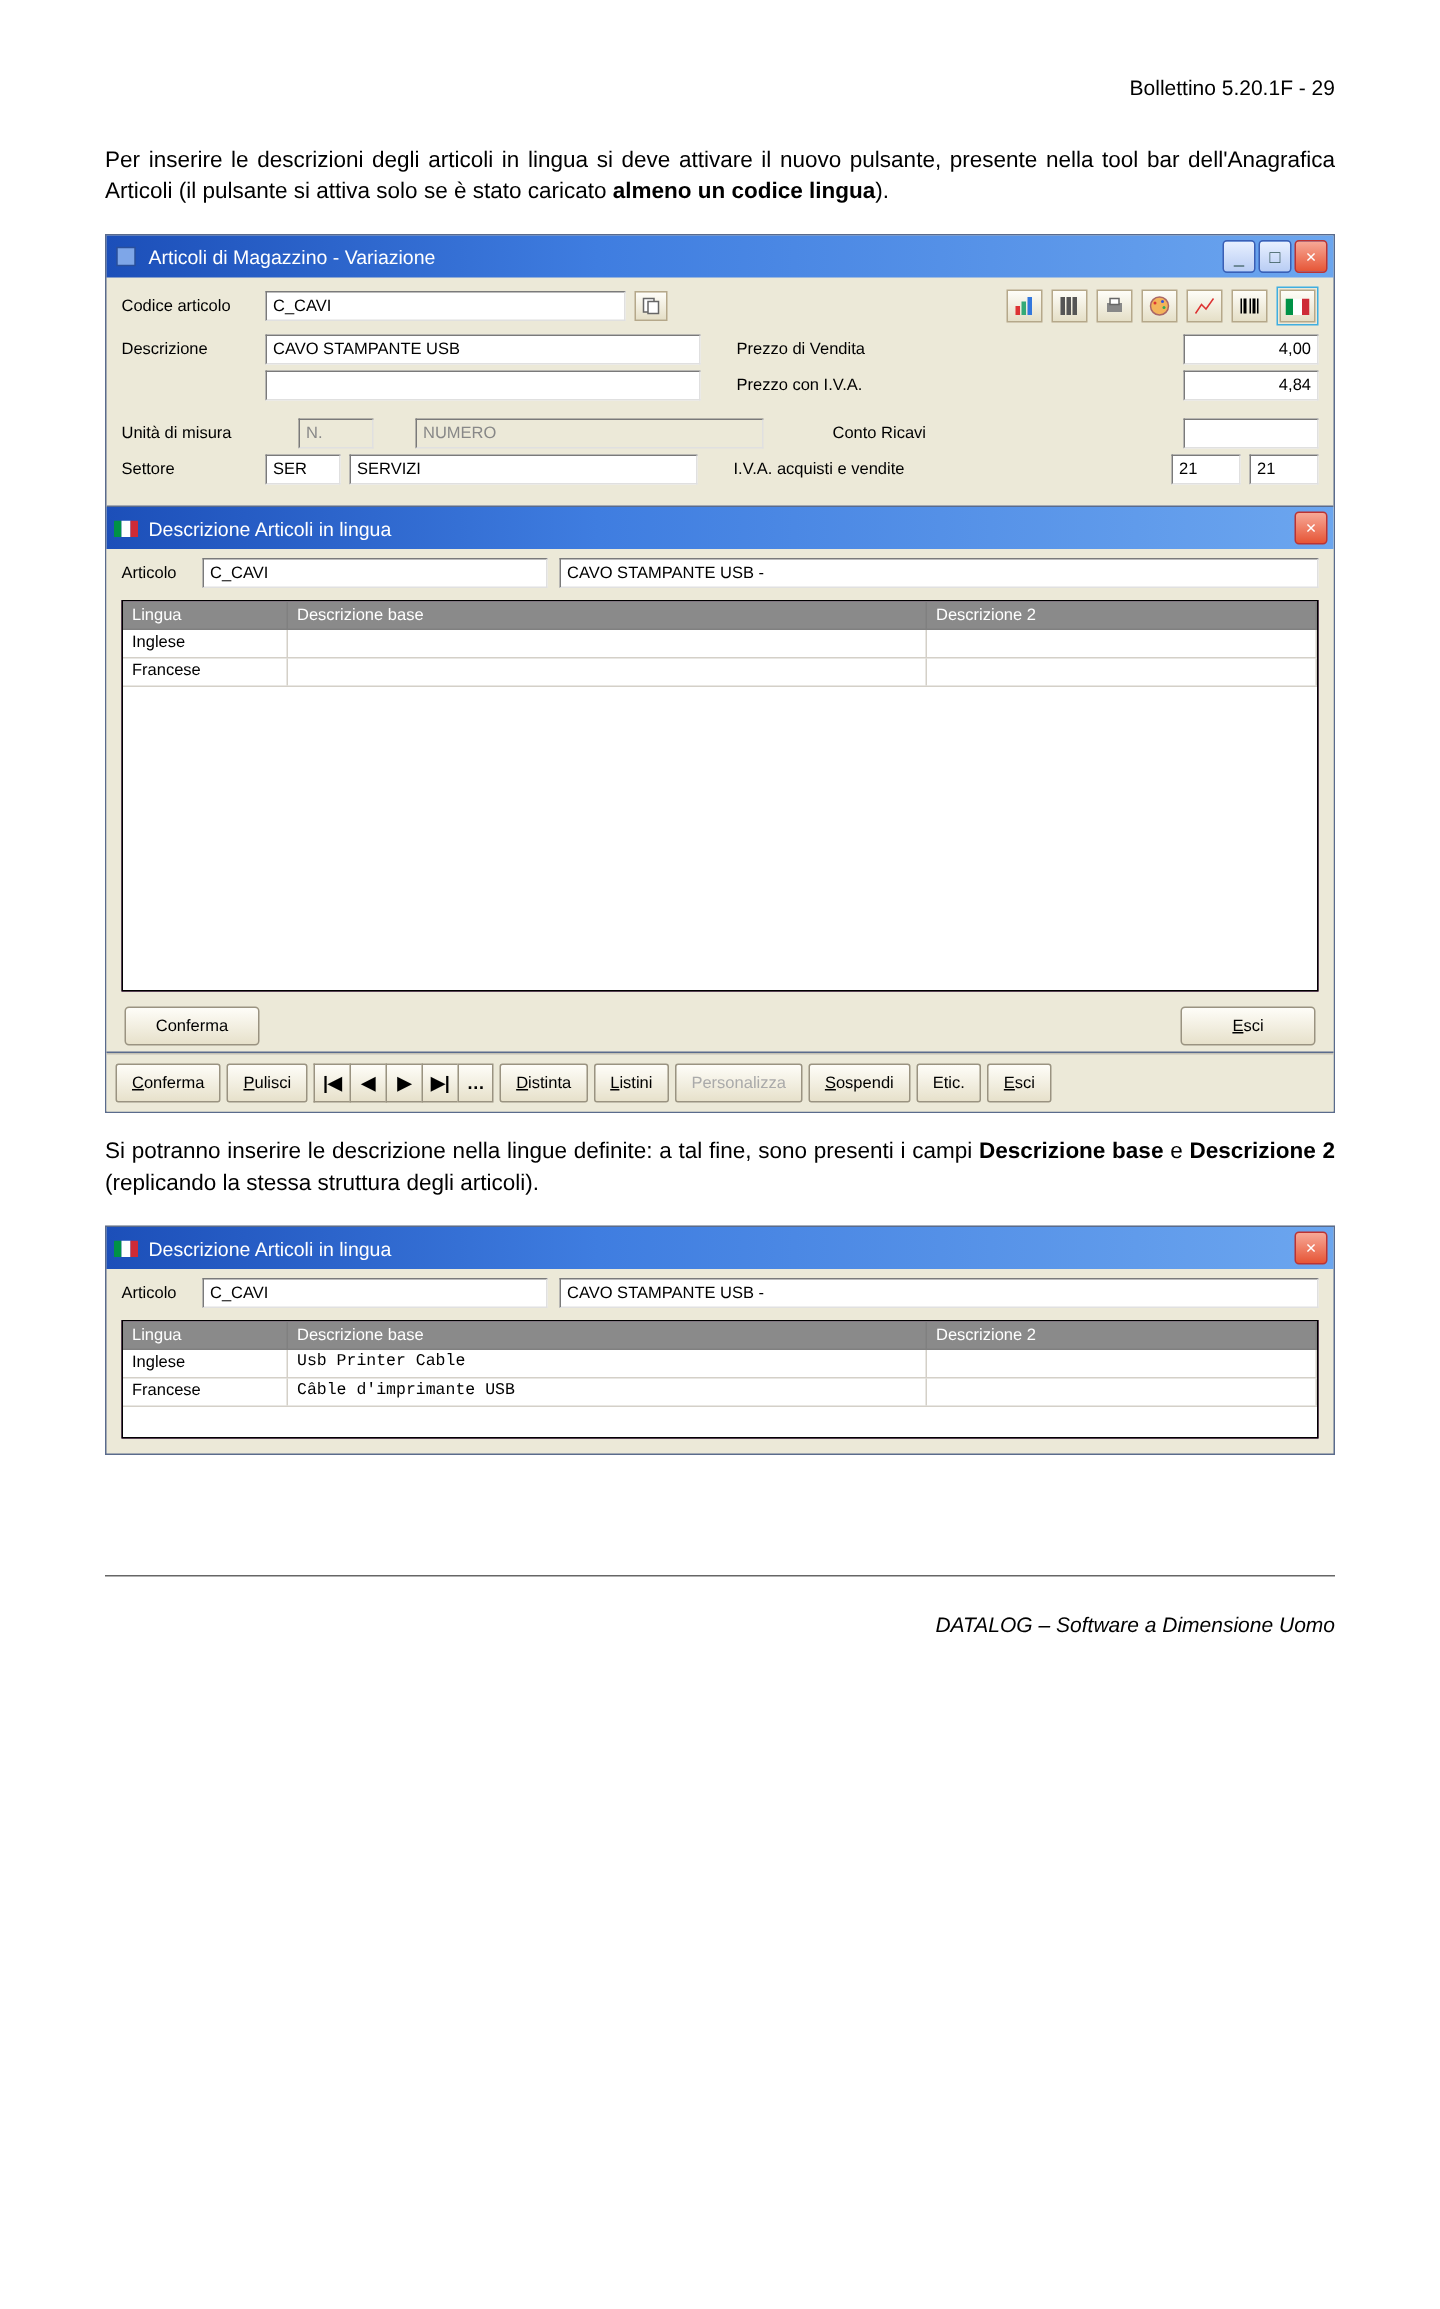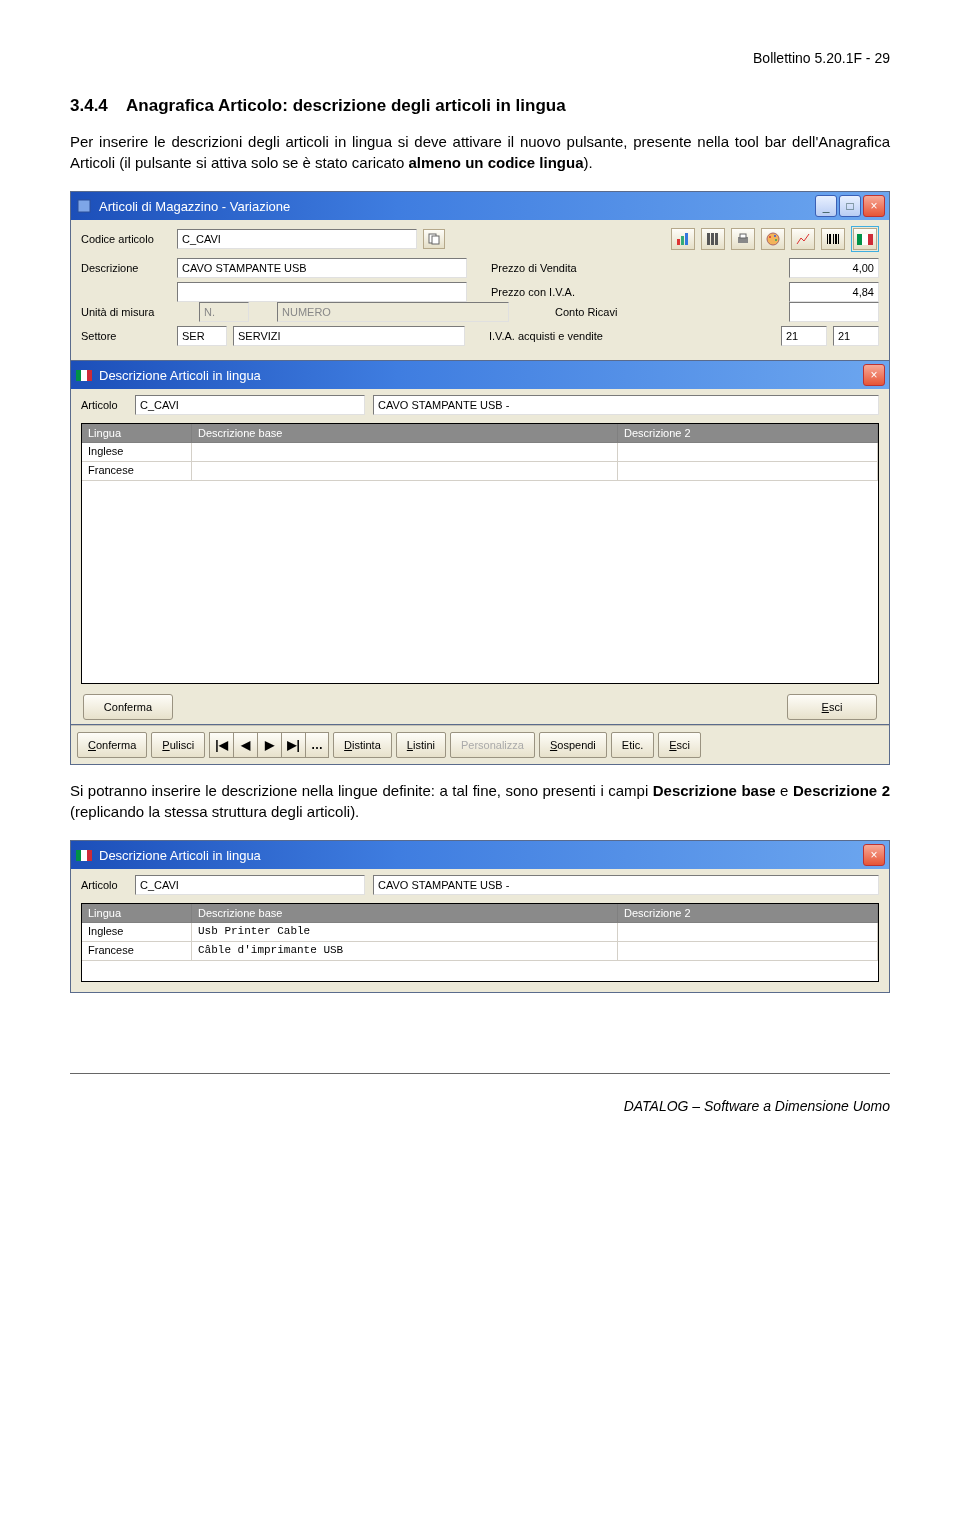--- a/index.html
+++ b/index.html
@@ -189,25 +189,20 @@
 
   svg { display:block; }
   .underline-char { text-decoration: underline; }
 </style>
 </head>
 <body>
 
 <div class="page">
   <div class="header-right">Bollettino 5.20.1F - 29</div>
 
-  <div class="section-heading">
-    <span>3.4.4</span>
-    &nbsp;&nbsp;
-    <span>Anagrafica Articolo: descrizione degli articoli in lingua</span>
-  </div>
 
   <p class="body-text">
     <span>Per inserire le descrizioni degli articoli in lingua si deve attivare il nuovo pulsante, presente nella tool bar dell'Anagrafica Articoli (il pulsante si attiva solo se è stato caricato </span><span class="bold">almeno un codice lingua</span><span>).</span>
   </p>
 
   <div class="win">
     <div class="titlebar">
       <span class="ticon">
         <svg width="16" height="16">
             <rect x="2" y="2" width="12" height="12" fill="#7ea6e8" stroke="#2a4f9a"></rect>
@@ -287,21 +282,21 @@
         </div>
       </div>
 
       <div class="row-flex" style="margin-bottom:4px;">
         <div class="lbl" style="width:90px;">Descrizione</div>
         <div class="inset" style="width:290px;">CAVO STAMPANTE USB</div>
         <div class="lbl" style="margin-left:18px;width:120px;">Prezzo di Vendita</div>
         <div class="spacer"></div>
         <div class="inset" style="width:90px;justify-content:flex-end;">4,00</div>
       </div>
-      <div class="row-flex" style="margin-bottom:0;">
+      <div class="row-flex" style="margin-bottom:12px;">
         <div style="width:90px;"></div>
         <div class="inset" style="width:290px;"></div>
         <div class="lbl" style="margin-left:18px;width:120px;">Prezzo con I.V.A.</div>
         <div class="spacer"></div>
         <div class="inset" style="width:90px;justify-content:flex-end;">4,84</div>
       </div>
 
       <div class="row-flex" style="margin-bottom:4px;gap:28px;">
         <div class="lbl" style="width:90px;">Unità di misura</div>
         <div class="inset readonly" style="width:50px;">N.</div>

